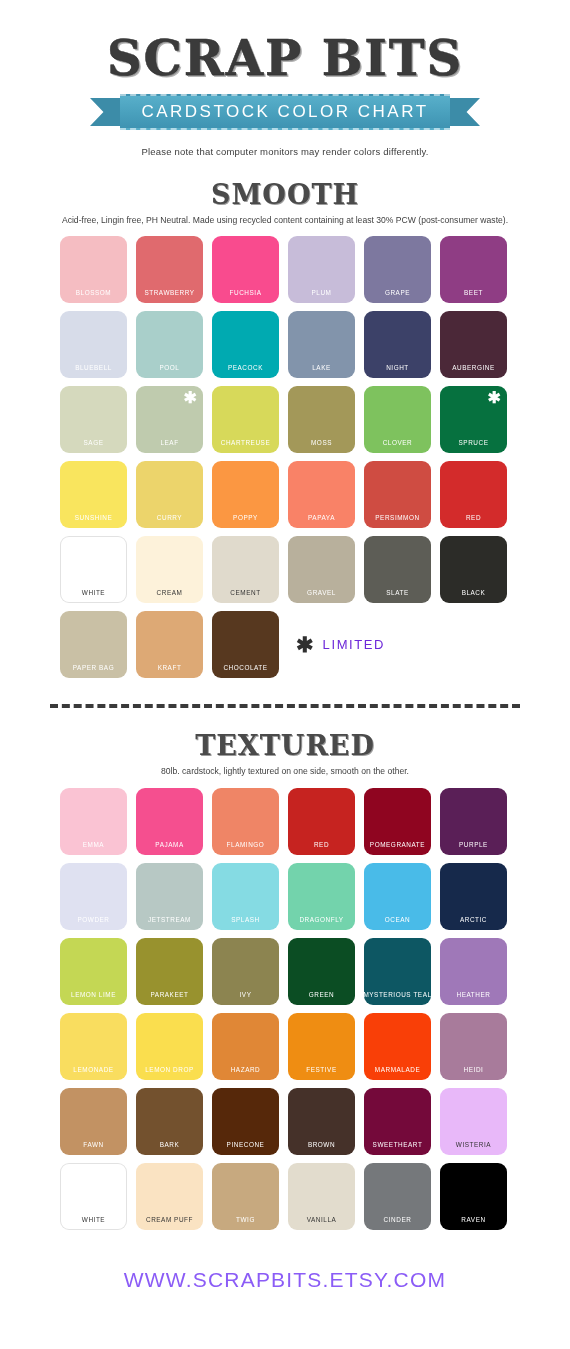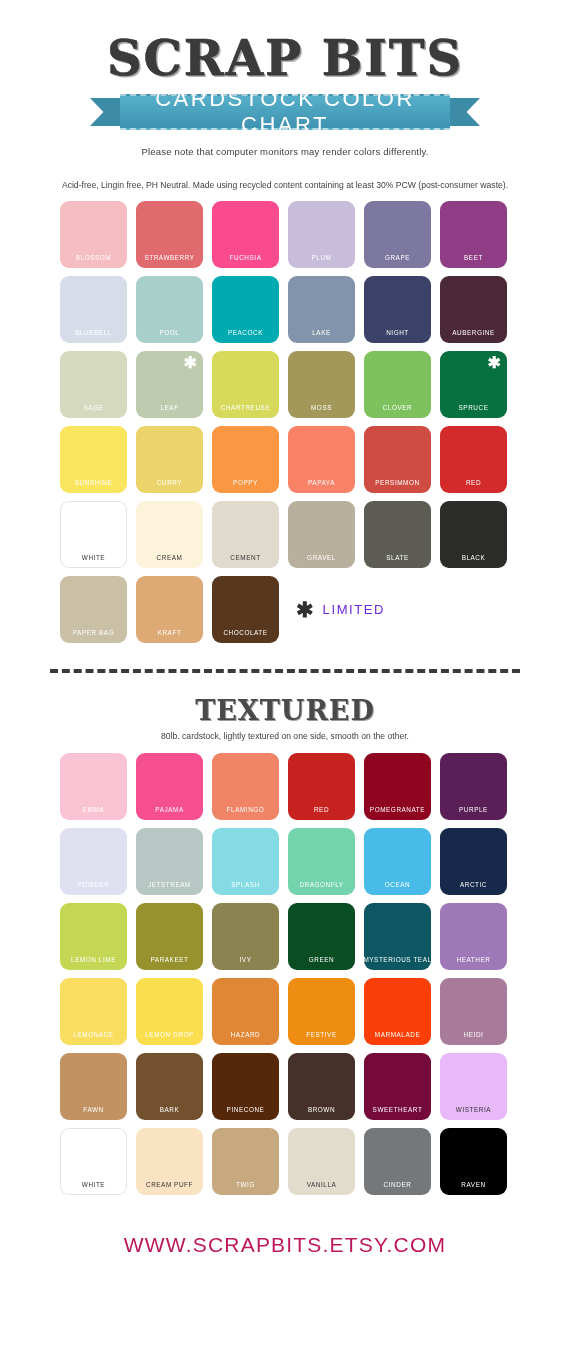--- a/index.html
+++ b/index.html
@@ -62,21 +62,21 @@
     background: #4ea3bf;
     background-image: linear-gradient(180deg, #58afca 0%, #49a0bd 55%, #3f93b2 100%);
     display: flex;
     align-items: center;
     justify-content: center;
     border-top: 2px dashed rgba(255,255,255,.55);
     border-bottom: 2px dashed rgba(255,255,255,.55);
   }
   .ribbon-label {
     color: #ffffff;
-    font-size: 22px;
+    font-size: 17px;
     letter-spacing: 2.5px;
     font-weight: 300;
   }
 
   .header-note {
     margin-top: 16px;
     font-size: 9.5px;
     color: #3c3c3c;
     letter-spacing: .2px;
   }
@@ -171,21 +171,21 @@
   }
 
   
   .footer {
     text-align: center;
     margin-top: 38px;
   }
   .footer-url {
     font-size: 21px;
     letter-spacing: 1.2px;
-    color: #be185d;
+    color: #8b5cf6;
     font-weight: 500;
   }
 </style>
 </head>
 <body>
 
 <div class="page">
 
   <div class="header-block">
     <div class="brand-title">SCRAP BITS</div>
@@ -195,20 +195,21 @@
       <div class="ribbon-tail right"></div>
       <div class="ribbon-main">
         <span class="ribbon-label">CARDSTOCK COLOR CHART</span>
       </div>
     </div>
 
     <div class="header-note">Please note that computer monitors may render colors differently.</div>
   </div>
 
   <div class="section">
+    <div class="section-title">SMOOTH</div>
     <div class="section-desc">
       <div>Acid-free, Lingin free, PH Neutral.  Made using recycled content containing at least 30% PCW (post-consumer waste).</div>
     </div>
     <div class="grid" id="smooth-grid">
         <div class="swatch" style="background: rgb(245, 189, 194);">
           <span class="swatch-label" style="color: rgb(255, 255, 255);">BLOSSOM</span>
         </div>
         <div class="swatch" style="background: rgb(224, 106, 110);">
           <span class="swatch-label" style="color: rgb(255, 255, 255);">STRAWBERRY</span>
         </div>

